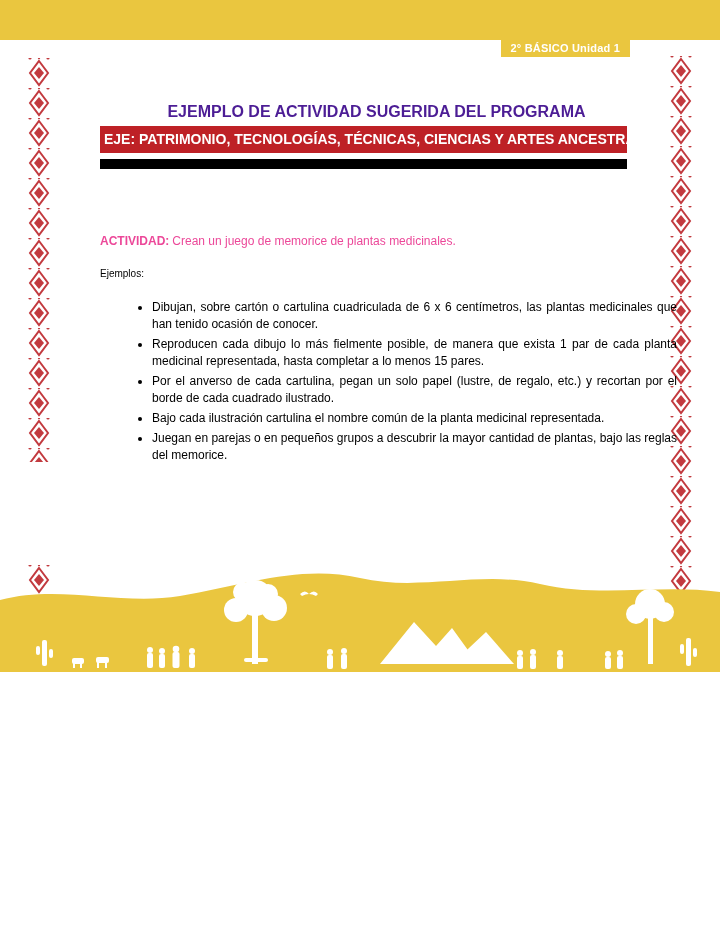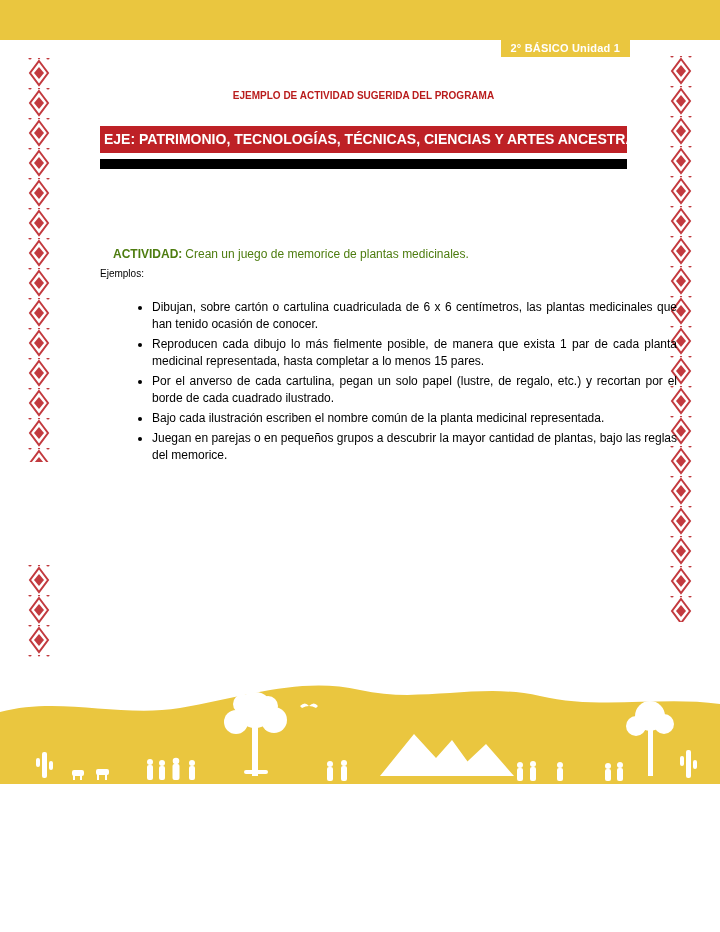--- a/index.html
+++ b/index.html
@@ -1,42 +1,42 @@
 <!DOCTYPE html>
 <html><head>
 <meta charset="utf-8">
 <style>
   html,body { margin:0; padding:0; background:#ffffff; }
   .page {
-    position:relative; width:720px; height:784px; background:#ffffff;
+    position:relative; width:720px; height:672px; background:#ffffff;
     font-family:"Liberation Sans", sans-serif; overflow:hidden;
   }
   
   .topbar { position:absolute; top:0; left:0; width:720px; height:40px; background:#EAC63F; }
   .badge {
     position:absolute; top:40px; right:90px; background:#EAC63F; color:#ffffff;
     font-size:11px; font-weight:bold; padding:2px 10px 3px 10px; letter-spacing:.2px;
   }
   
   .strip { position:absolute; width:22px; }
   .strip-left-top  { left:28px; top:58px;  height:404px; }
   .strip-left-bot  { left:28px; top:565px; height:92px; }
   .strip-right     { left:670px; top:56px; height:566px; }
   
   .title {
-    position:absolute; left:100px; width:527px; top:90px; margin:0;
-    font-size:10px; font-weight:bold; text-align:center; color:#b91c1c;
+    position:absolute; left:100px; width:527px; top:90px; margin:13px;
+    font-size:16px; font-weight:bold; text-align:center; color:#4c1d95;
   }
   .eje-banner {
     position:absolute; left:100px; width:527px; top:126px; height:27px;
     background:#BE2126; color:#ffffff; font-size:14px; font-weight:bold;
     line-height:27px; padding-left:4px; box-sizing:border-box; white-space:nowrap;
   }
   .black-bar { position:absolute; left:100px; width:527px; top:159px; height:10px; background:#000000; }
-  .activity { position:absolute; left:100px; width:527px; top:234px; margin:13px; font-size:12px; color:#4d7c0f; }
+  .activity { position:absolute; left:100px; width:527px; top:234px; margin:0; font-size:12px; color:#ec4899; }
   .activity .lbl { font-weight:bold; margin-right:3px; }
   .examples { position:absolute; left:100px; width:527px; top:268px; margin:0; font-size:10px; color:#000; }
   .bullets {
     position:absolute; left:100px; width:527px; top:287px; margin:12px;
     padding-left:40px; list-style:disc; font-size:12px; color:#000;
   }
   .bullets li { text-align:justify; line-height:1.42; margin-bottom:3px; padding-right:2px; }
   
   .footer { position:absolute; left:0; bottom:0; width:720px; height:118px; }
 </style>
@@ -107,21 +107,21 @@
   <p class="activity">
     <span class="lbl">ACTIVIDAD:</span><span>Crean un juego de memorice de plantas medicinales.</span>
   </p>
 
   <p class="examples">Ejemplos:</p>
 
   <ul class="bullets">
     <li>Dibujan, sobre cartón o cartulina cuadriculada de 6 x 6 centímetros, las plantas medicinales que han tenido ocasión de conocer.</li>
     <li>Reproducen cada dibujo lo más fielmente posible, de manera que exista 1 par de cada planta medicinal representada, hasta completar a lo menos 15 pares.</li>
     <li>Por el anverso de cada cartulina, pegan un solo papel (lustre, de regalo, etc.) y recortan por el borde de cada cuadrado ilustrado.</li>
-    <li>Bajo cada ilustración escriben el nombre común de la planta medicinal representada.</li>
+    <li>Bajo cada ilustración cartulina el nombre común de la planta medicinal representada.</li>
     <li>Juegan en parejas o en pequeños grupos a descubrir la mayor cantidad de plantas, bajo las reglas del memorice.</li>
   </ul>
 
   <div class="footer">
     <svg width="720" height="118" viewBox="0 0 720 118" aria-hidden="true">
       <path d="M0,46 C60,30 120,52 180,42 C240,32 300,10 360,24 C420,38 480,16 540,30 C600,44 660,30 720,38 L720,118 L0,118 Z" fill="#EAC63F"></path>
       <g fill="#ffffff">
 
         <rect x="42" y="86" width="5" height="26" rx="2"></rect>
         <rect x="36" y="92" width="4" height="9" rx="2"></rect>

